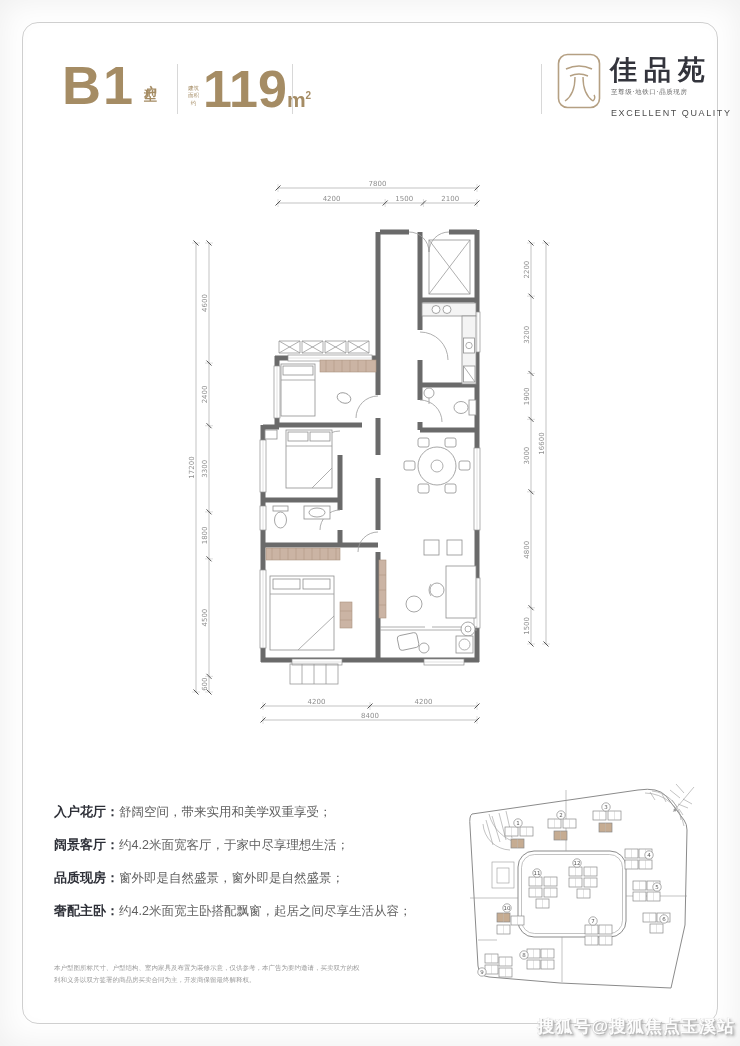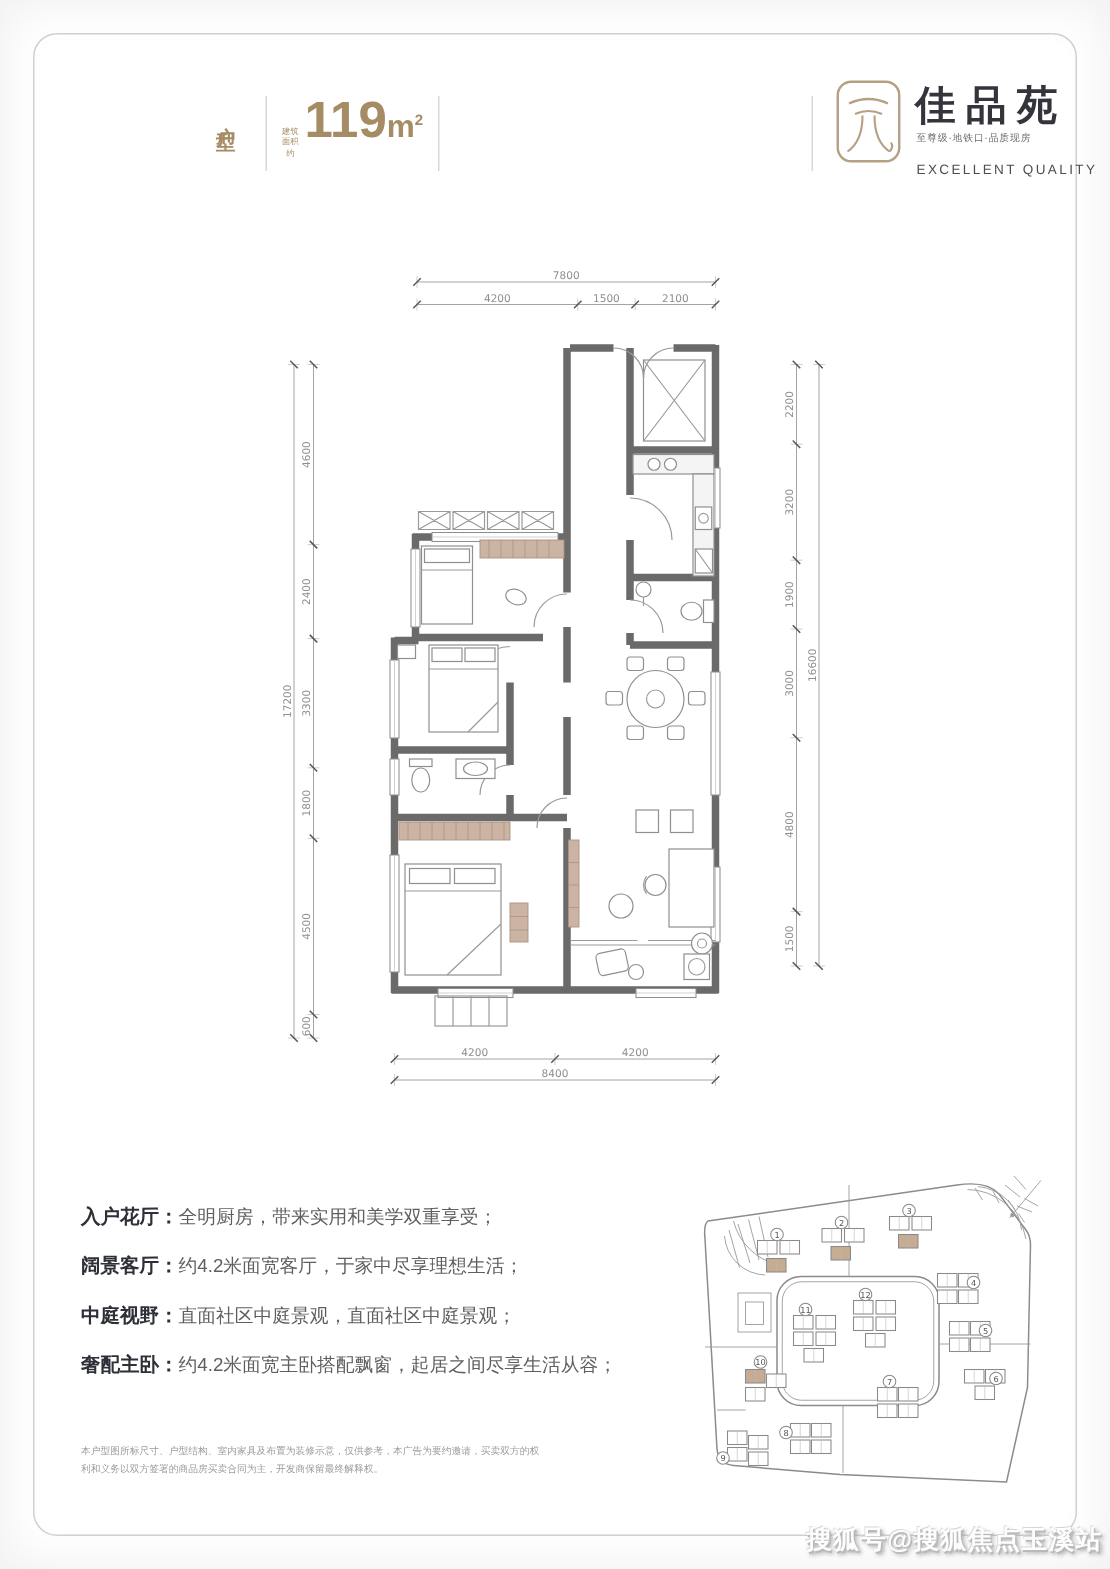--- a/index.html
+++ b/index.html
@@ -19,21 +19,21 @@
   .fcorn.bl{left:22px;bottom:22px;}.fcorn.bl i{left:0;bottom:0;}
   .fcorn.br{right:22px;bottom:22px;}.fcorn.br i{right:0;bottom:0;}
 
   
   .b1{position:absolute;left:62px;top:58px;font-size:54px;font-weight:bold;color:#a58c64;letter-spacing:2px;line-height:1;}
   .unit-type{position:absolute;left:141px;top:74px;writing-mode:vertical-rl;font-size:13px;letter-spacing:4px;color:#a58c64;font-weight:bold;}
   .hdiv{position:absolute;width:1px;background:#d8d8d8;top:64px;height:50px;}
   .hdiv.d1{left:177px;} .hdiv.d2{left:292px;} .hdiv.d3{left:541px;}
   .stamp{position:absolute;left:186px;top:85px;width:15px;font-size:5.5px;line-height:1.35;color:#a58c64;text-align:center;}
   .area{position:absolute;left:203px;top:63px;color:#a58c64;font-weight:bold;line-height:1;}
-  .area .num{font-size:34px;}
+  .area .num{font-size:52px;}
   .area .unit{font-size:21px;}
   .area sup{font-size:10px;vertical-align:super;}
   .summary{position:absolute;left:306px;top:79px;font-size:23px;font-weight:bold;color:#a58c64;letter-spacing:1px;}
   .seal{position:absolute;left:556px;top:52px;width:46px;height:58px;}
   .brand-name{position:absolute;left:610px;top:52px;font-size:27px;font-weight:bold;color:#33343c;letter-spacing:7px;font-family:"Liberation Serif",serif;}
   .brand-tagline{position:absolute;left:611px;top:88px;font-size:6.5px;color:#6b6b6b;letter-spacing:.6px;}
   .brand-en{position:absolute;left:611px;top:108px;font-size:9px;color:#4d4d4d;letter-spacing:1.6px;}
 
   
   .fpsvg{position:absolute;left:185px;top:175px;width:372px;height:560px;}
@@ -79,20 +79,21 @@
   <div class="fcorn tr">
       <i></i>
     </div>
   <div class="fcorn bl">
       <i></i>
     </div>
   <div class="fcorn br">
       <i></i>
     </div>
 
+  <div class="b1">B1</div>
   <div class="unit-type">户型</div>
   <div class="hdiv d1"></div>
   <div class="stamp">建筑面积约</div>
   <div class="area">
     <span class="num">119</span><span class="unit"><span>m</span><sup>2</sup></span>
   </div>
   <div class="hdiv d2"></div>
   <div class="hdiv d3"></div>
 
   <svg class="seal" viewBox="0 0 46 58">
@@ -314,23 +315,23 @@
         <line x1="546" y1="243" x2="546" y2="644" stroke="#9a9a9a" stroke-width="0.6"></line>
         <line x1="542" y1="243" x2="550" y2="243" stroke="#bdbdbd" stroke-width="0.5"></line>
         <line x1="543.5" y1="240.5" x2="548.5" y2="245.5" stroke="#555" stroke-width="1"></line>
         <line x1="542" y1="644" x2="550" y2="644" stroke="#bdbdbd" stroke-width="0.5"></line>
         <line x1="543.5" y1="641.5" x2="548.5" y2="646.5" stroke="#555" stroke-width="1"></line>
         <text x="544" y="443.5" text-anchor="middle" class="dimtext" transform="rotate(-90 544 443.5)">16600</text>
       </g>
   </svg>
 
   <div id="features" class="features">
-      <div class="frow"><span class="flabel">入户花厅：</span><span class="ftext">全明厨房，带来实用和美学双重享受；</span></div>
+      <div class="frow"><span class="flabel">入户花厅：</span><span class="ftext">舒阔空间，带来实用和美学双重享受；</span></div>
       <div class="frow"><span class="flabel">阔景客厅：</span><span class="ftext">约4.2米面宽客厅，于家中尽享理想生活；</span></div>
-      <div class="frow"><span class="flabel">中庭视野：</span><span class="ftext">直面社区中庭景观，直面社区中庭景观；</span></div>
+      <div class="frow"><span class="flabel">品质现房：</span><span class="ftext">窗外即是自然盛景，窗外即是自然盛景；</span></div>
       <div class="frow"><span class="flabel">奢配主卧：</span><span class="ftext">约4.2米面宽主卧搭配飘窗，起居之间尽享生活从容；</span></div>
     </div>
   <div class="disclaimer">本户型图所标尺寸、户型结构、室内家具及布置为装修示意，仅供参考，本广告为要约邀请，买卖双方的权利和义务以双方签署的商品房买卖合同为主，开发商保留最终解释权。</div>
 
   <svg class="sitesvg" viewBox="460 778 245 230">
     <path class="sline" d="M472,814 L638,790 Q658,787 666,796 L684,820 Q687,824 687,830 L685,925 L671,988 L560,983 L489,977 Q479,976 478,966 L470,826 Q469,816 472,814 Z" fill="#fff"></path>
     <g>
       <rect class="sline" x="518" y="851" width="108" height="86" rx="16" fill="none" stroke-width="0.8"></rect>
       <rect class="sthin" x="521.5" y="854.5" width="101" height="79" rx="13" fill="none"></rect>
       <path class="sthin" d="M470,898 H518 M626,896 H687 M566,790 V851 M562,937 V982 M478,940 H497"></path>

